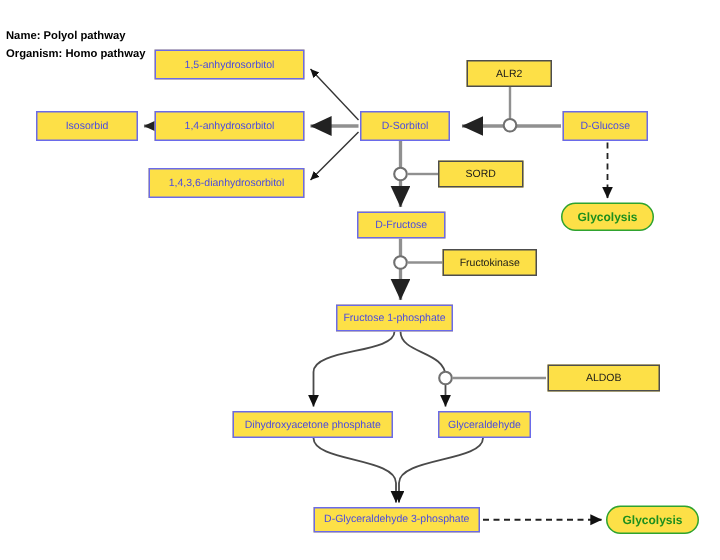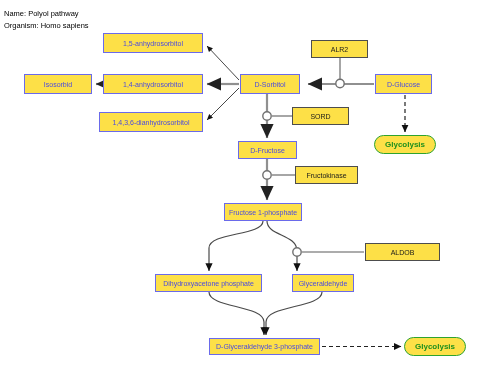--- a/index.html
+++ b/index.html
@@ -11,23 +11,23 @@
     position: relative;
     width: 480px;
     height: 373px;
     background: #ffffff;
     font-family: "Liberation Sans", sans-serif;
     overflow: hidden;
   }
   .header {
     position: absolute;
     left: 4px;
-    top: 8px;
+    top: 18px;
     font-size: 7.5px;
-    font-weight: normal;
+    font-weight: bold;
     color: #000000;
     line-height: 11.5px;
     white-space: nowrap;
   }
   .header div { white-space: nowrap; }
 
   svg.edges {
     position: absolute;
     left: 0; top: 0;
     width: 480px;
@@ -62,21 +62,21 @@
     border-radius: 14px;
   }
 </style>
 </head>
 <body>
 
 <div id="canvas">
 
   <div class="header">
     <div>Name: Polyol pathway</div>
-    <div>Organism: Homo sapiens</div>
+    <div>Organism: Homo pathway</div>
   </div>
 
   <svg class="edges" viewBox="0 0 480 373">
     <defs>
       <marker id="arrowGray" markerWidth="7" markerHeight="7" refX="6.4" refY="3" orient="auto">
         <path d="M0,0 L6.5,3 L0,6 z" fill="#222222"></path>
       </marker>
       <marker id="arrowThin" markerWidth="7" markerHeight="7" refX="6.4" refY="3" orient="auto">
         <path d="M0,0 L6.5,3 L0,6 z" fill="#111111"></path>
       </marker>

